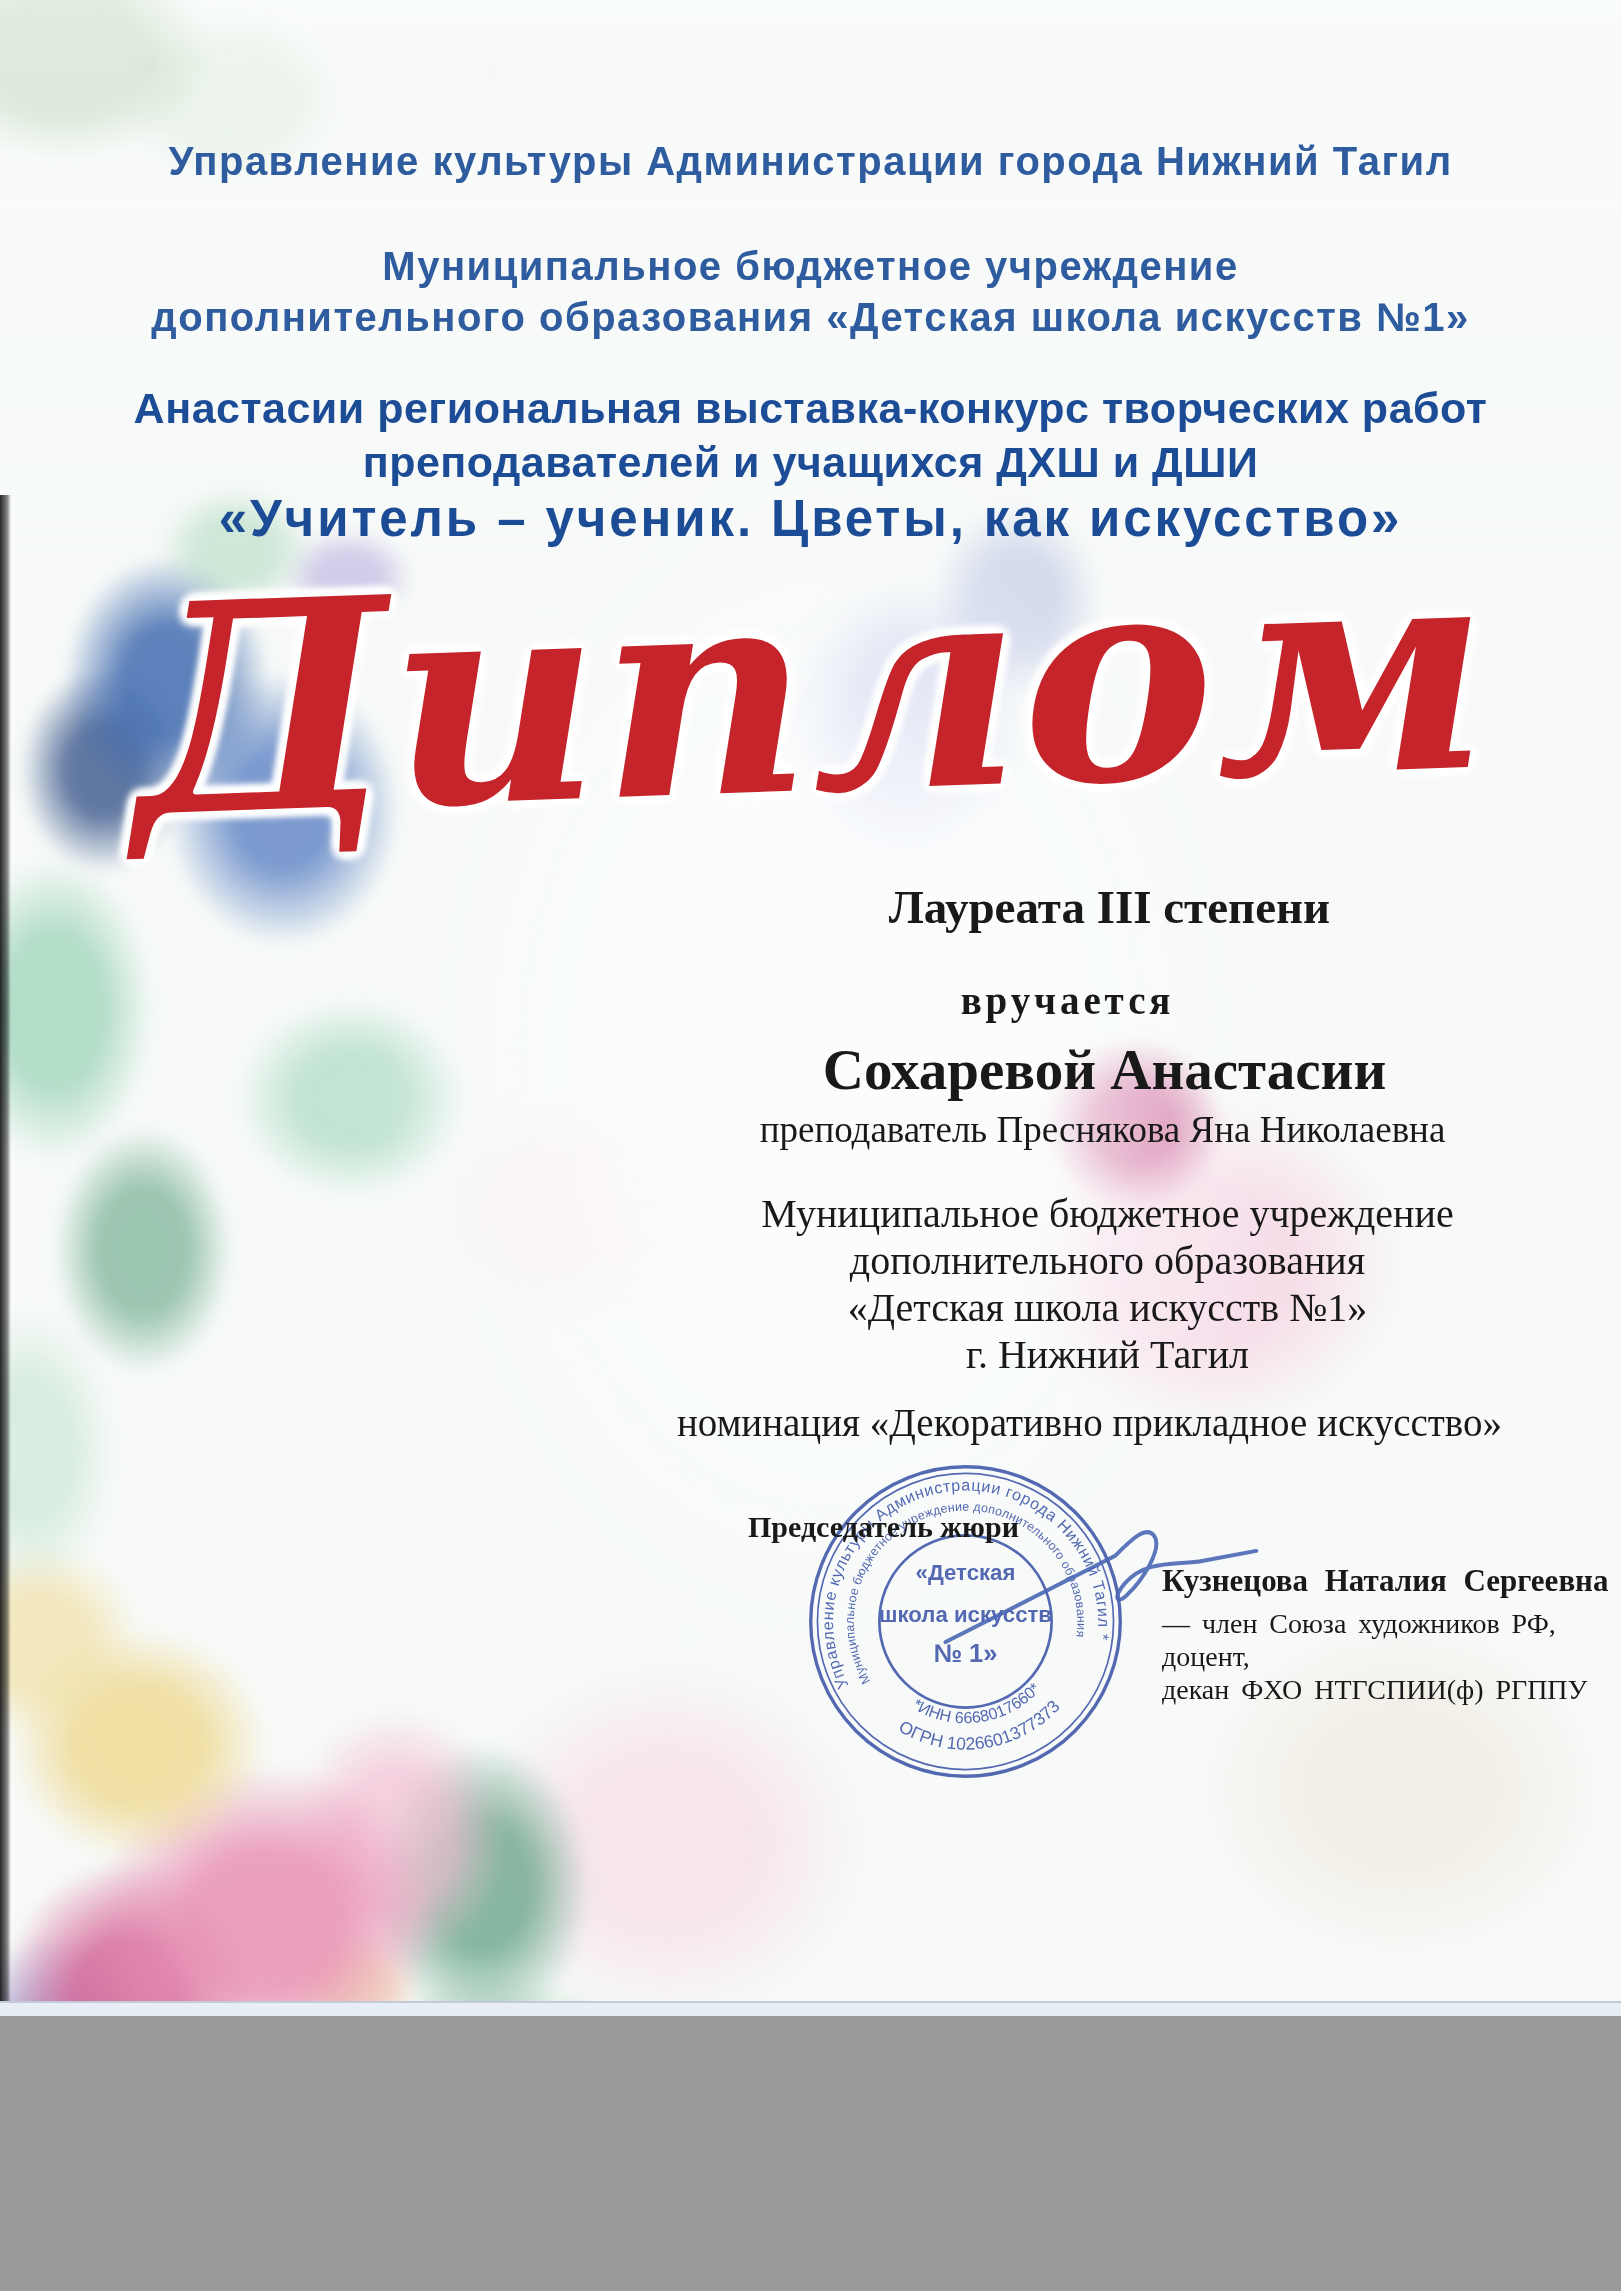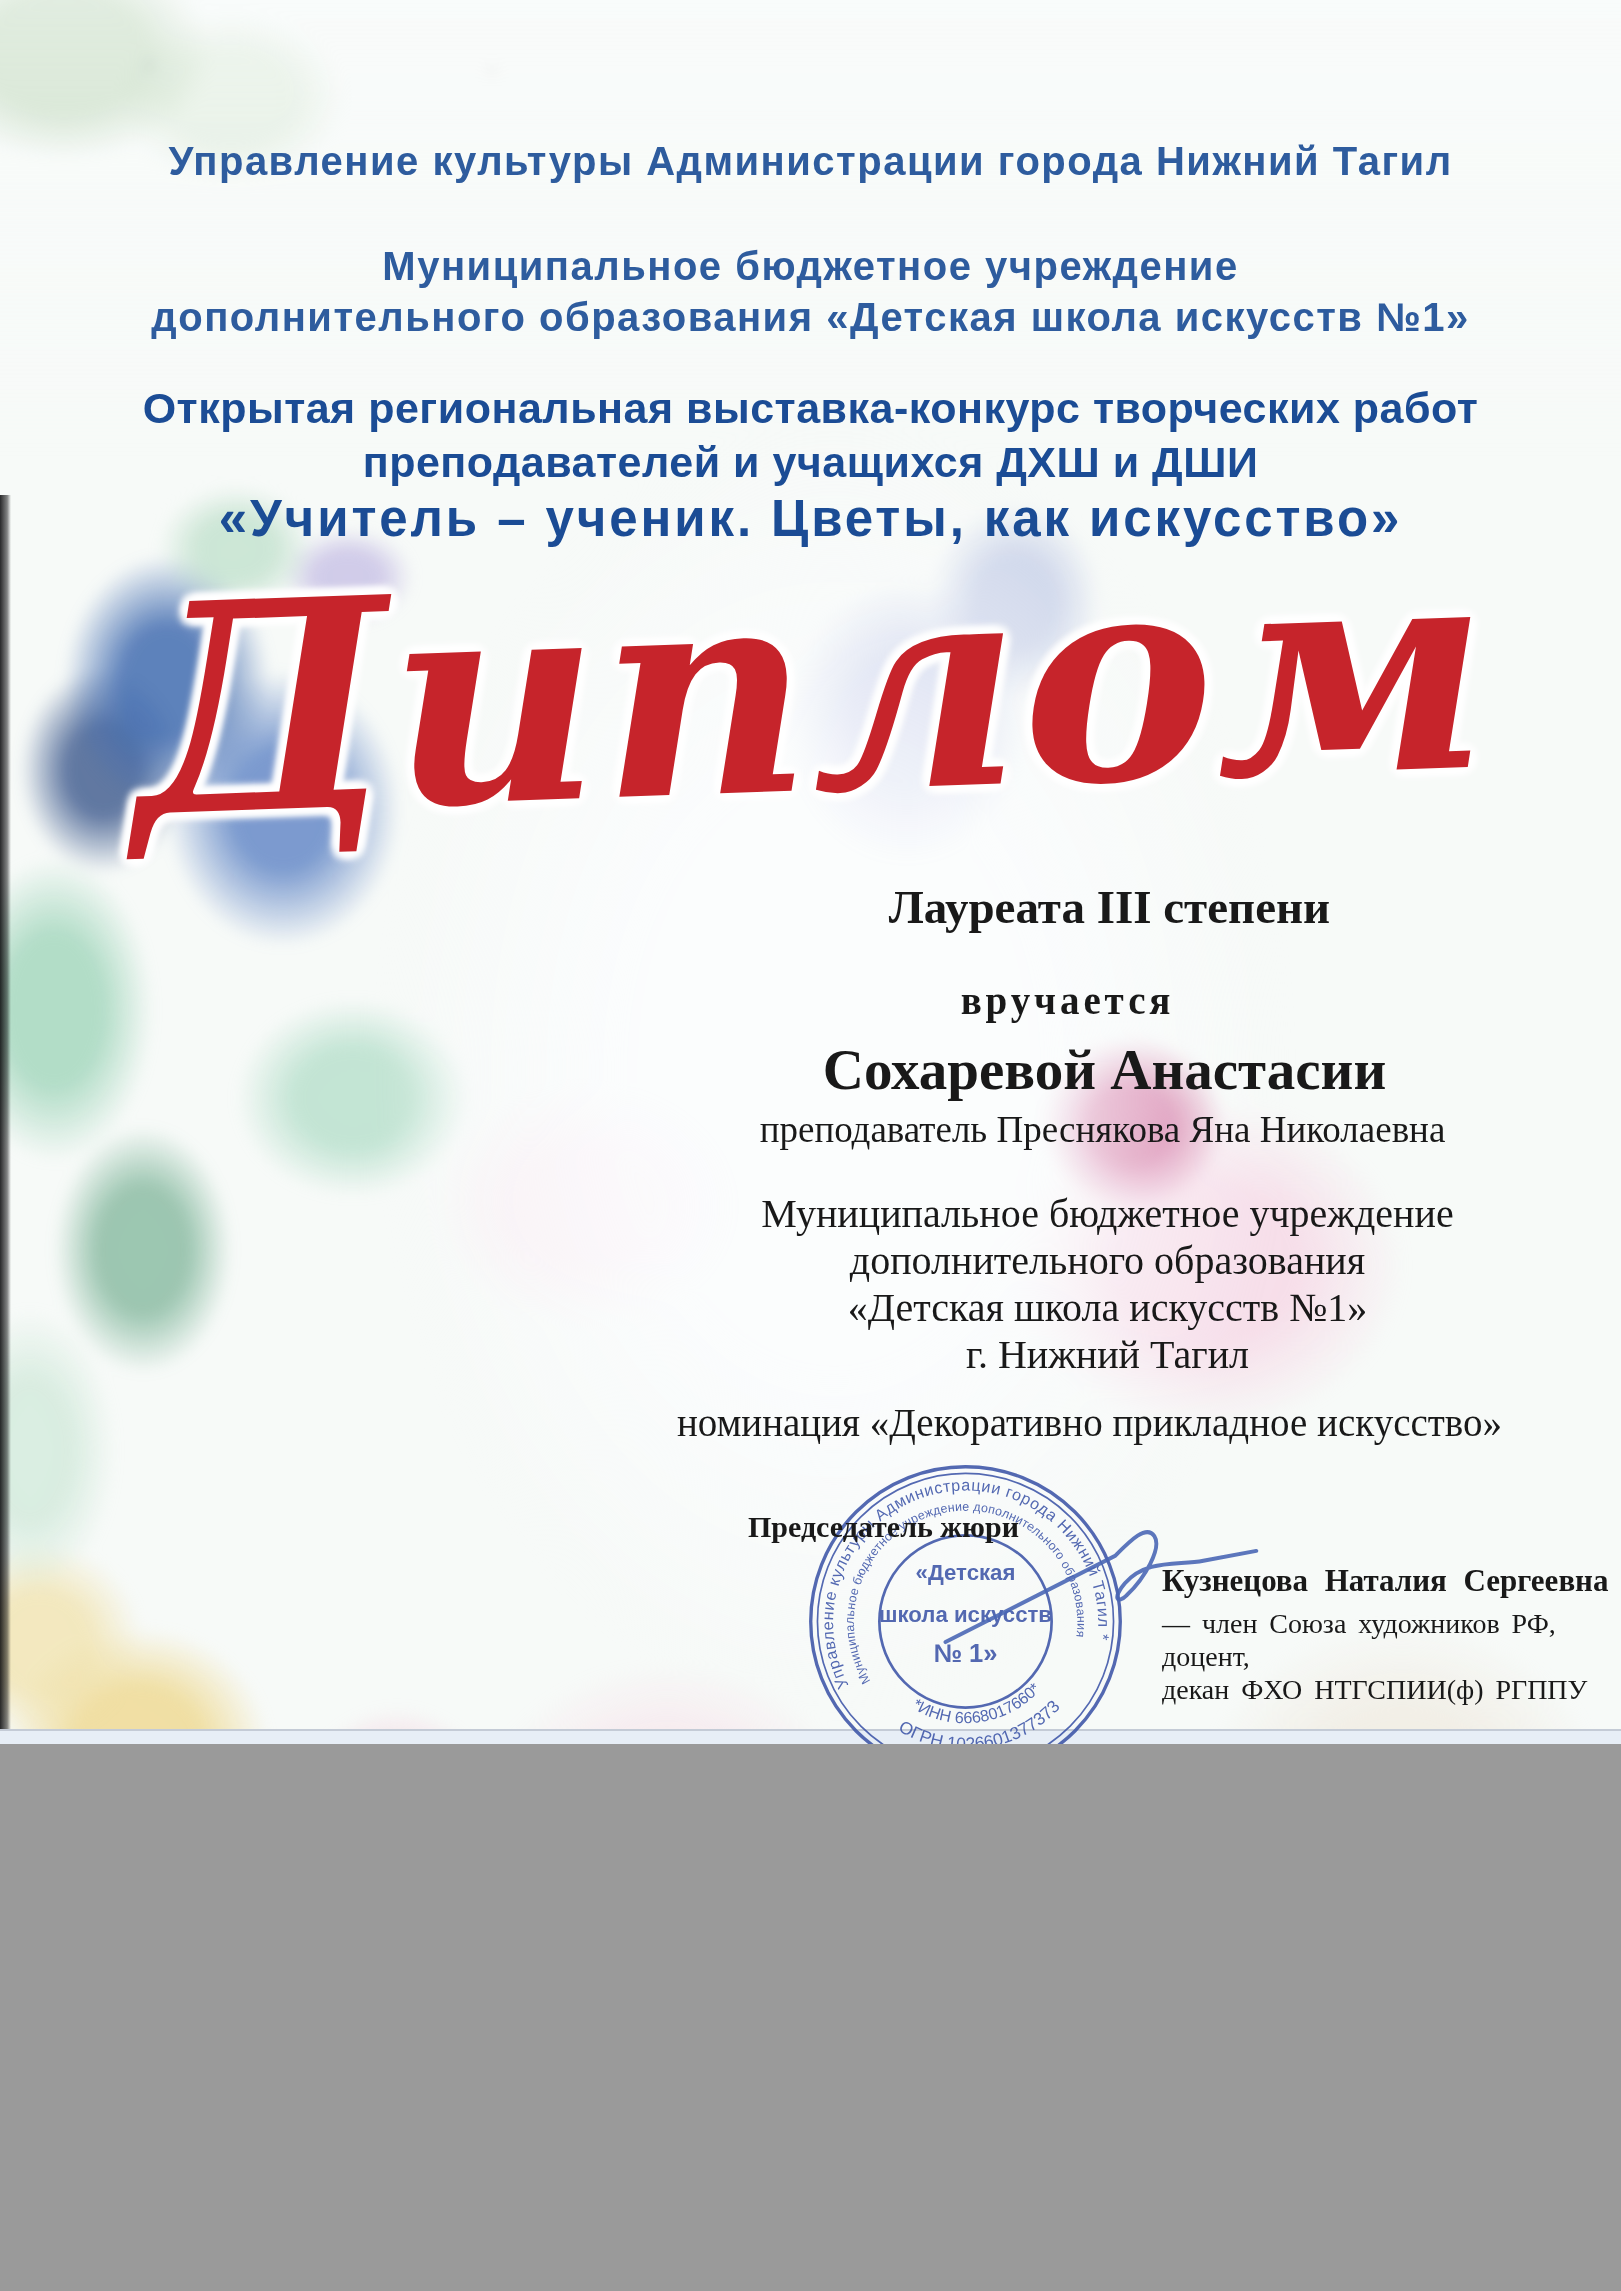--- a/index.html
+++ b/index.html
@@ -1,17 +1,17 @@
 <!DOCTYPE html>
 <html><head>
 <meta charset="utf-8">
 <style>
   html,body { margin:0; padding:0; background:#9a9a9a; }
   .page {
-    position:relative; width:1621px; height:1744px; margin:0 auto;
+    position:relative; width:1621px; height:2016px; margin:0 auto;
     background:#f7faf8; overflow:hidden;
     font-family:"Liberation Serif", serif; color:#191919;
   }
   
   .bg {
     position:absolute; inset:-29px; filter:blur(6.9px);
     background-image:
       radial-gradient(608px 863px at 863px 1098px, rgba(252,253,255,0.72) 35%, rgba(252,253,255,0) 75%),
       linear-gradient(to bottom, rgba(250,252,252,0.55), rgba(250,252,252,0) 30%),
       radial-gradient(5.9px 5.9px at 178px 94px, rgba(60,70,60,0.8), rgba(60,70,60,0) 70%),
@@ -101,21 +101,21 @@
 
 <div class="page">
   <div class="bg"></div>
   <div class="edge-left"></div>
   <div class="pink-line"></div>
 
   <div class="line sans org" id="org1">Управление культуры Администрации города Нижний Тагил</div>
   <div class="line sans org" id="org2">Муниципальное бюджетное учреждение</div>
   <div class="line sans org" id="org3">дополнительного образования «Детская школа искусств №1»</div>
 
-  <div class="line sans contest" id="contest1">Открытая региональная выставка-конкурс творческих работ</div>
+  <div class="line sans contest" id="contest1">Анастасии региональная выставка-конкурс творческих работ</div>
   <div class="line sans" id="ctitle">«Учитель – ученик. Цветы, как искусство»</div>
   <div class="line sans contest" id="contest2">преподавателей и учащихся ДХШ и ДШИ</div>
 
   <div class="line" id="diplom">Диплом</div>
 
   <div class="line" id="degree">Лауреата III степени</div>
   <div class="line" id="presented">вручается</div>
   <div class="line" id="rname">Сохаревой Анастасии</div>
   <div class="line" id="teacher">преподаватель Преснякова Яна Николаевна</div>
 

